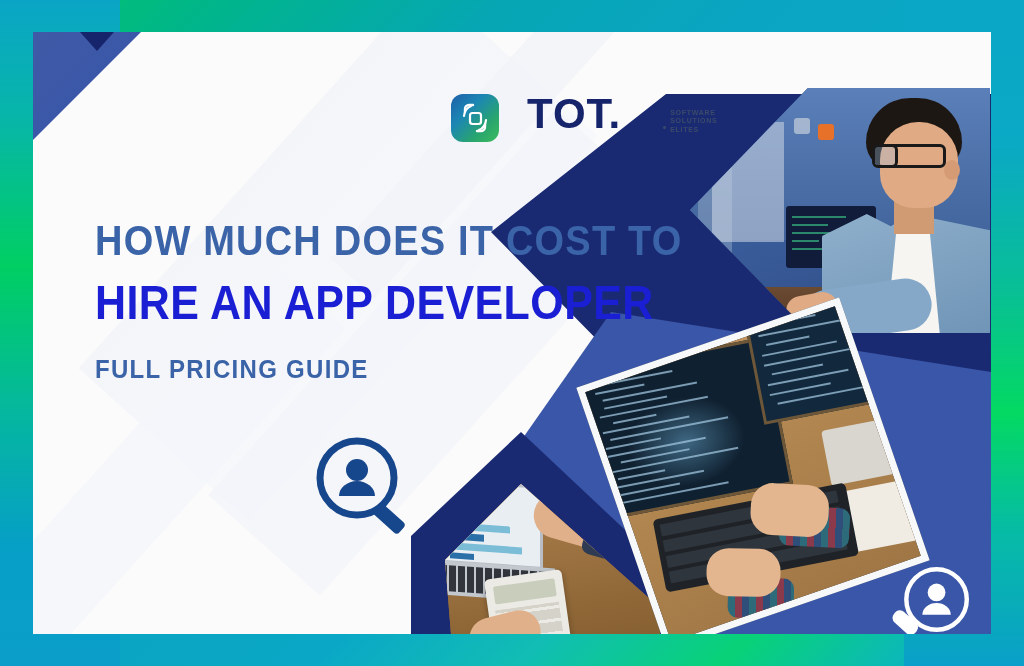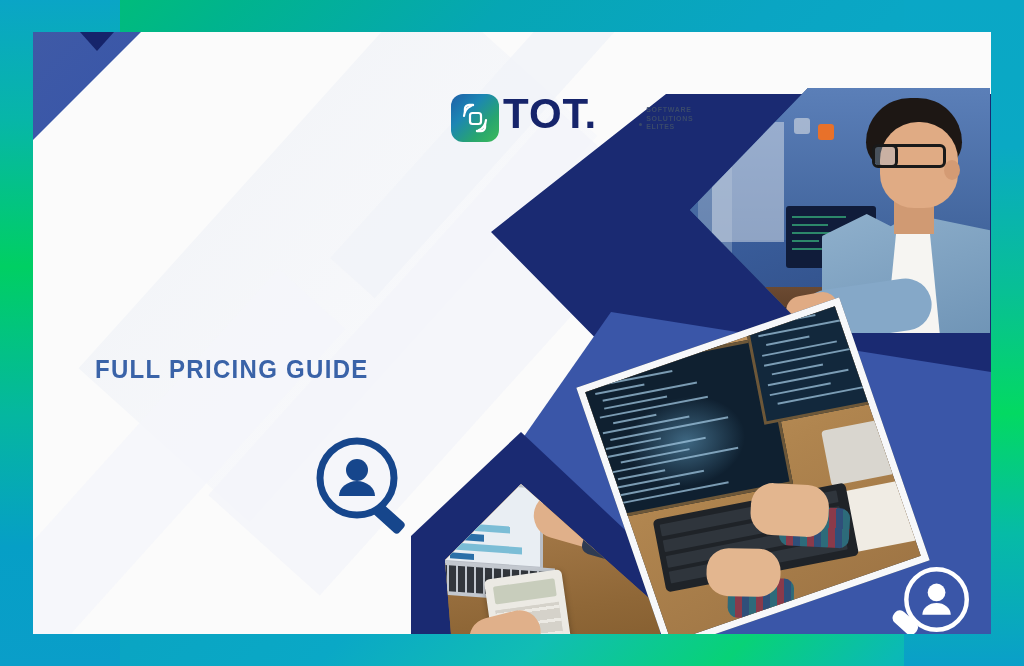--- a/index.html
+++ b/index.html
@@ -63,21 +63,21 @@
   
   .brand{
     position:absolute; left:418px; top:62px; display:flex; align-items:flex-start; z-index:20;
   }
   .logo-mark{
     width:48px; height:48px; border-radius:12px;
     background:linear-gradient(135deg,#1e5fa8 0%,#1c86b4 35%,#28a56f 70%,#3dbb5a 100%);
     position:relative; flex:0 0 auto;
   }
   .logo-mark svg{ position:absolute; left:0; top:0; }
-  .brand-txt{ margin-left:4px; display:flex; align-items:flex-start;gap:43px; }
+  .brand-txt{ margin-left:28px; display:flex; align-items:flex-end;gap:43px; }
   .tot{
     font-size:42px; font-weight:bold; color:#16246b; letter-spacing:1px;
     line-height:40px; font-family:"Liberation Sans", sans-serif;
   }
   .tot .dot{ color:#16246b; }
   .tagline{
     margin-left:6px; margin-top:12px; font-size:7px; line-height:8.5px;
     color:#3a4a6b; letter-spacing:.7px; font-weight:bold; position:relative;
   }
   .tagline .bullet{
@@ -346,20 +346,24 @@
         <div class="tot"><span>TOT</span><span class="dot">.</span></div>
         <div class="tagline">
           <span class="bullet"></span>
           <div>SOFTWARE</div>
           <div>SOLUTIONS</div>
           <div>ELITES</div>
         </div>
       </div>
     </div>
 
+    <div class="headline">
+      <div class="h-line1">HOW MUCH DOES IT COST TO</div>
+      <div class="h-line2">HIRE AN APP DEVELOPER</div>
+    </div>
     <div class="sub">FULL PRICING GUIDE</div>
 
     <div class="mag mag-left">
       <svg width="108" height="108" viewBox="0 0 108 108">
         <circle cx="48" cy="44" r="37" fill="none" stroke="#16468c" stroke-width="7"></circle>
         <circle cx="48" cy="36" r="11" fill="#16468c"></circle>
         <path d="M30 62 a18 15 0 0 1 36 0 z" fill="#16468c"></path>
         <rect x="72" y="68" width="34" height="14" rx="4" fill="#16468c" transform="rotate(42 72 68)"></rect>
       </svg>
     </div>

